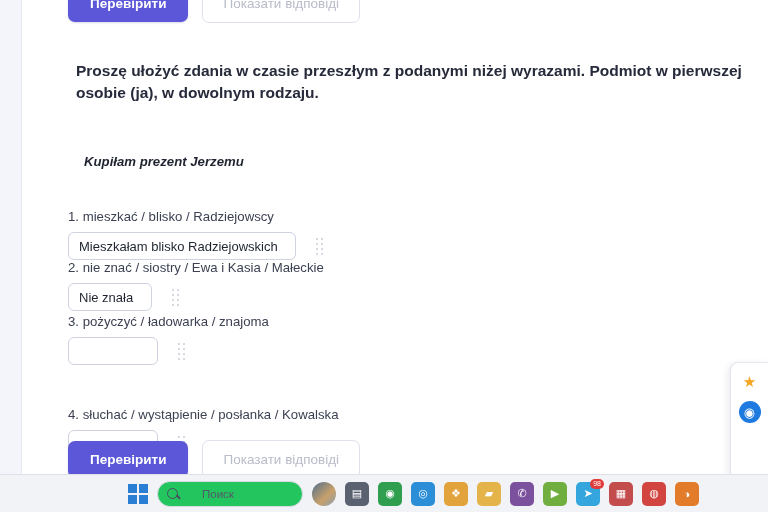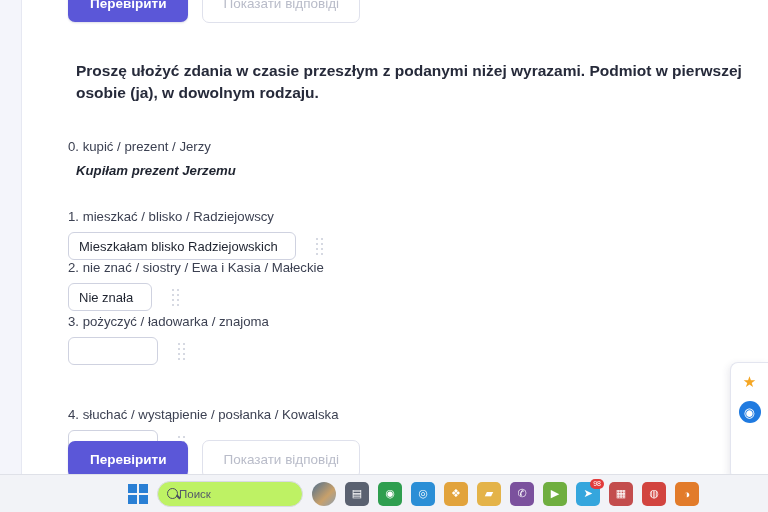--- a/index.html
+++ b/index.html
@@ -89,21 +89,21 @@
     font-size: 13.2px;
     color: #3c4152;
     margin: 0 0 7px 0;
     line-height: 1.3;
   }
   .sample-answer {
     font-size: 13.2px;
     color: #1f2430;
     font-weight: bold;
     font-style: italic;
-    margin: 8px;
+    margin: 16px;
   }
   .answer-row {
     display: flex;
     align-items: center;
     gap: 16px;
   }
   .ans-input {
     border: 1px solid #cfd2e0;
     border-radius: 6px;
     height: 28px;
@@ -188,22 +188,22 @@
     width: 20px; height: 20px;
     display: grid;
     grid-template-columns: 1fr 1fr;
     grid-template-rows: 1fr 1fr;
     gap: 2px;
   }
   .tb-win i { background: #2a7fd4; display: block; }
   .search-pill {
     display: flex;
     align-items: center;
-    gap: 1px;
-    background: #bef264;
+    gap: 24px;
+    background: #22c55e;
     border: 1px solid #d9dbe4;
     border-radius: 14px;
     height: 26px;
     padding: 0 14px 0 9px;
     width: 146px;
     font-size: 11.5px;
     color: #55596a;
   }
   .magnifier {
     width: 11px; height: 11px;
@@ -258,21 +258,20 @@
   <div class="content"></div>
 
   <div class="btn-row top-btns">
     <button class="btn-primary">Перевірити</button>
     <button class="btn-ghost">Показати відповіді</button>
   </div>
 
   <div class="task-title">Proszę ułożyć zdania w czasie przeszłym z podanymi niżej wyrazami. Podmiot w pierwszej osobie (ja), w dowolnym rodzaju.</div>
 
   <div class="qblock" style="top:138px;">
-    <p class="qprompt">0. kupić / prezent / Jerzy</p>
     <p class="sample-answer">Kupiłam prezent Jerzemu</p>
   </div>
 
   <div class="qblock" style="top:208px;">
     <p class="qprompt">1. mieszkać / blisko / Radziejowscy</p>
     <div class="answer-row">
       <input class="ans-input filled1" value="Mieszkałam blisko Radziejowskich" style="">
       <span class="grip">
         <span class="grow">
             <span class="dot"></span>

